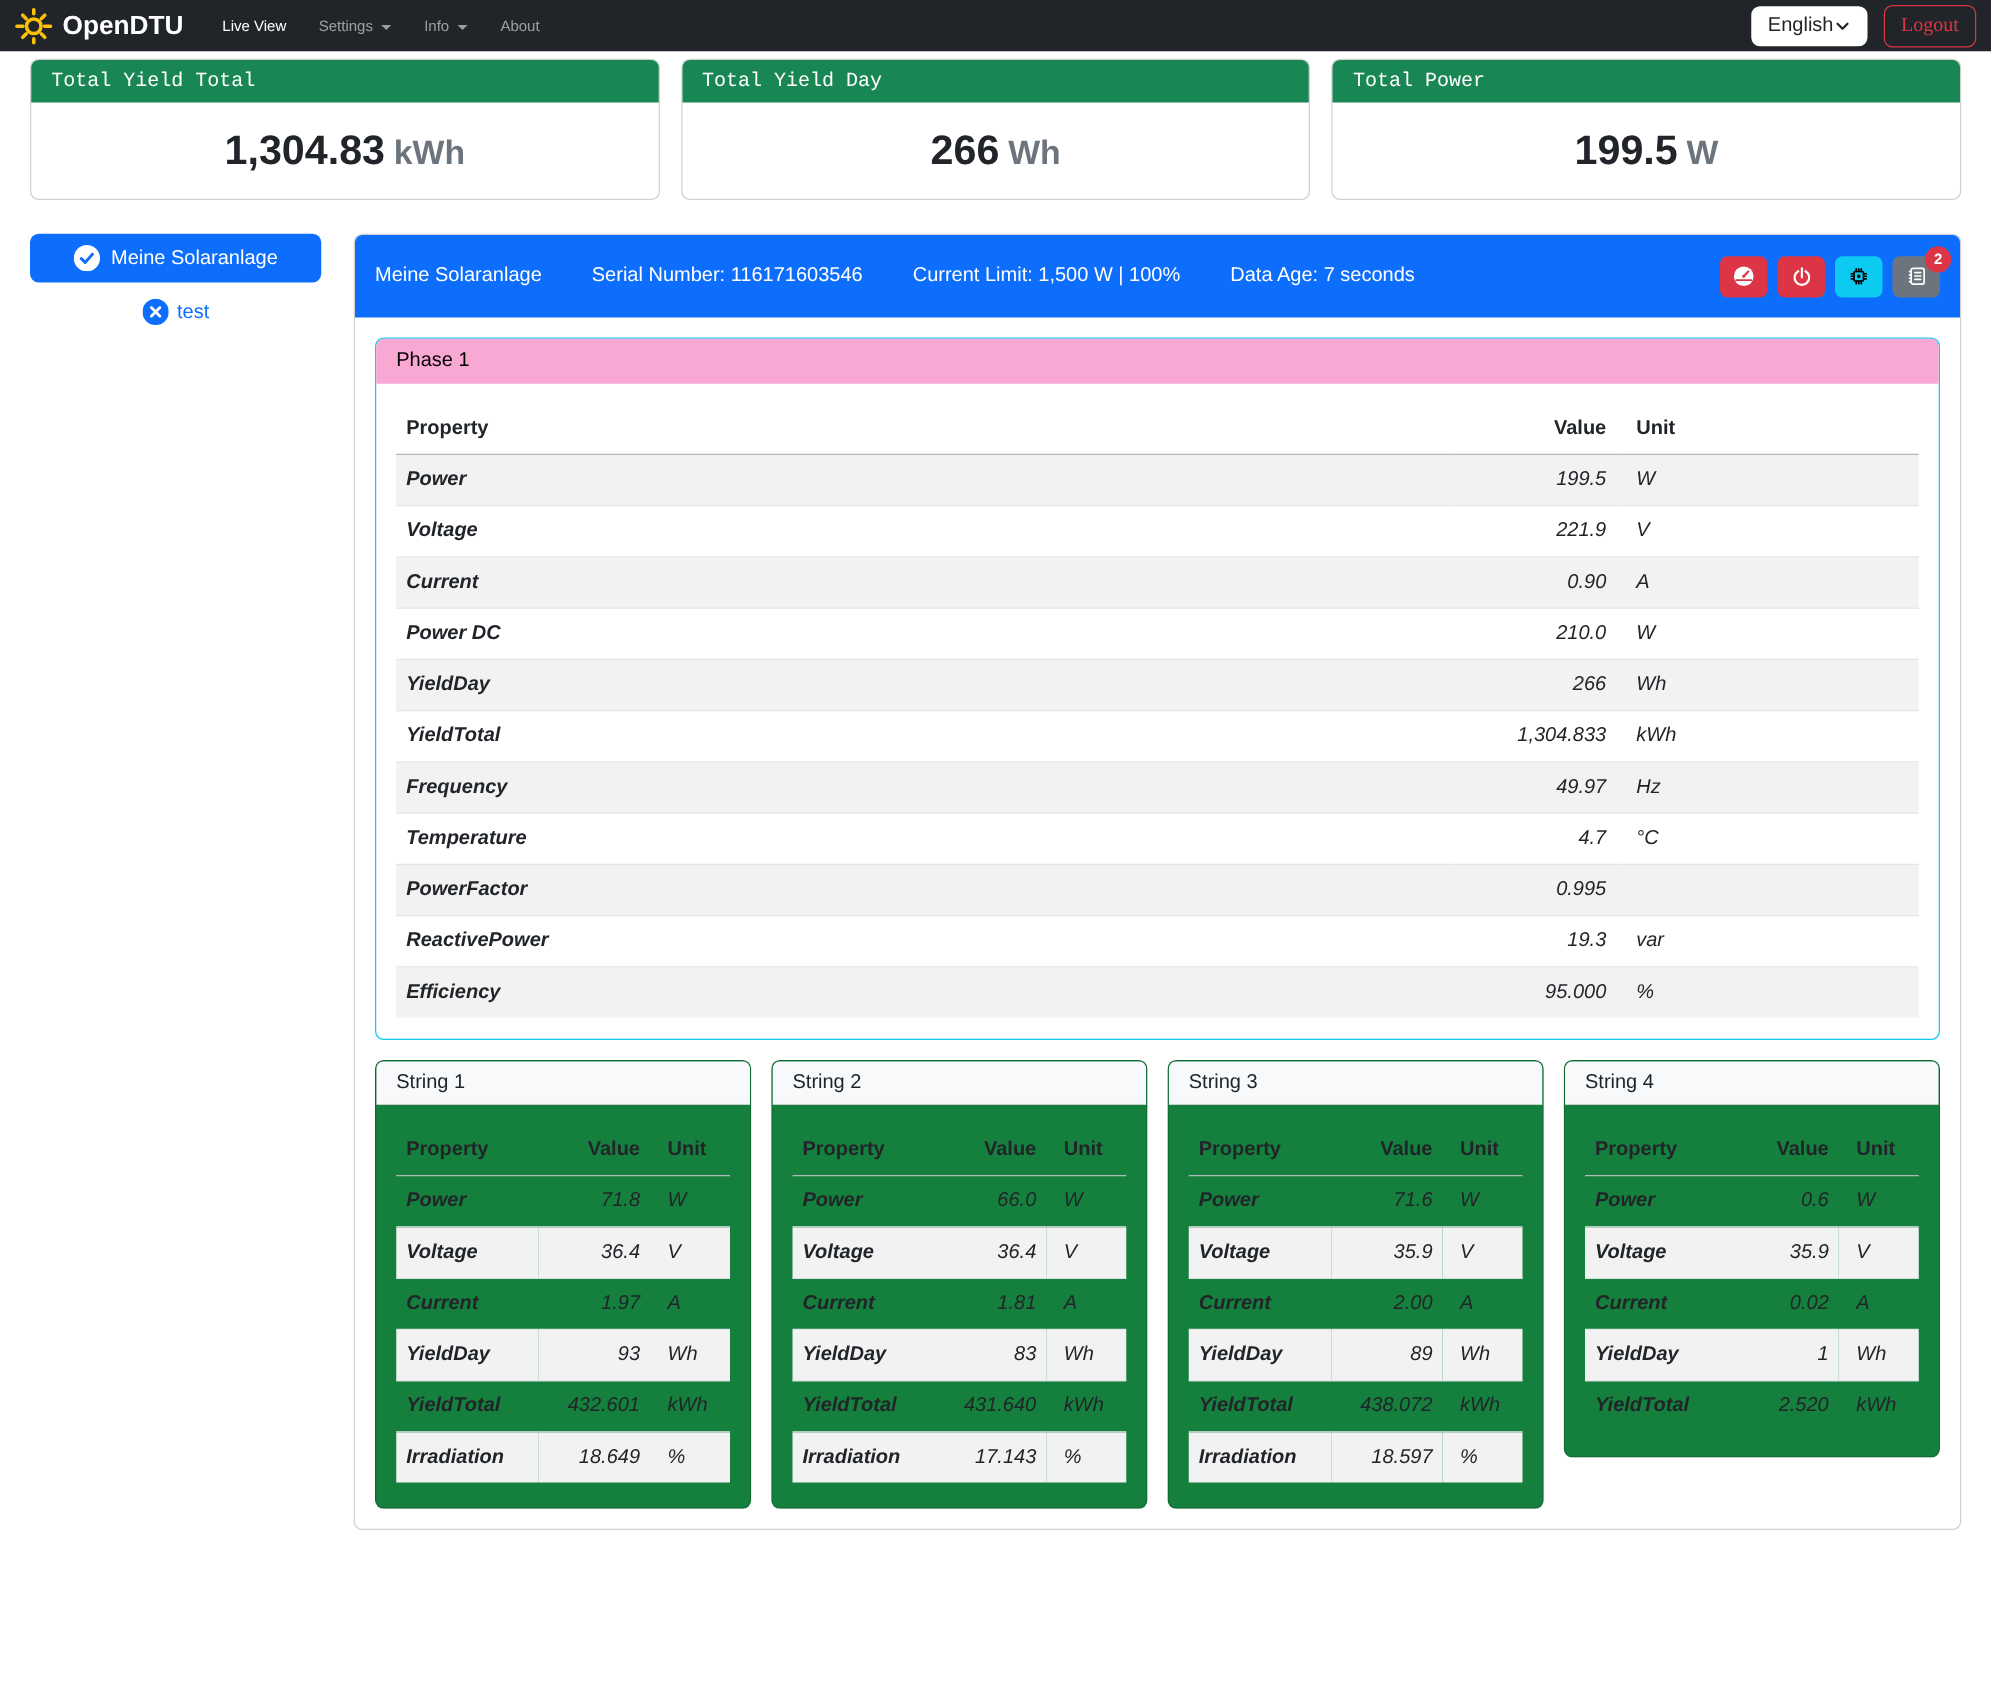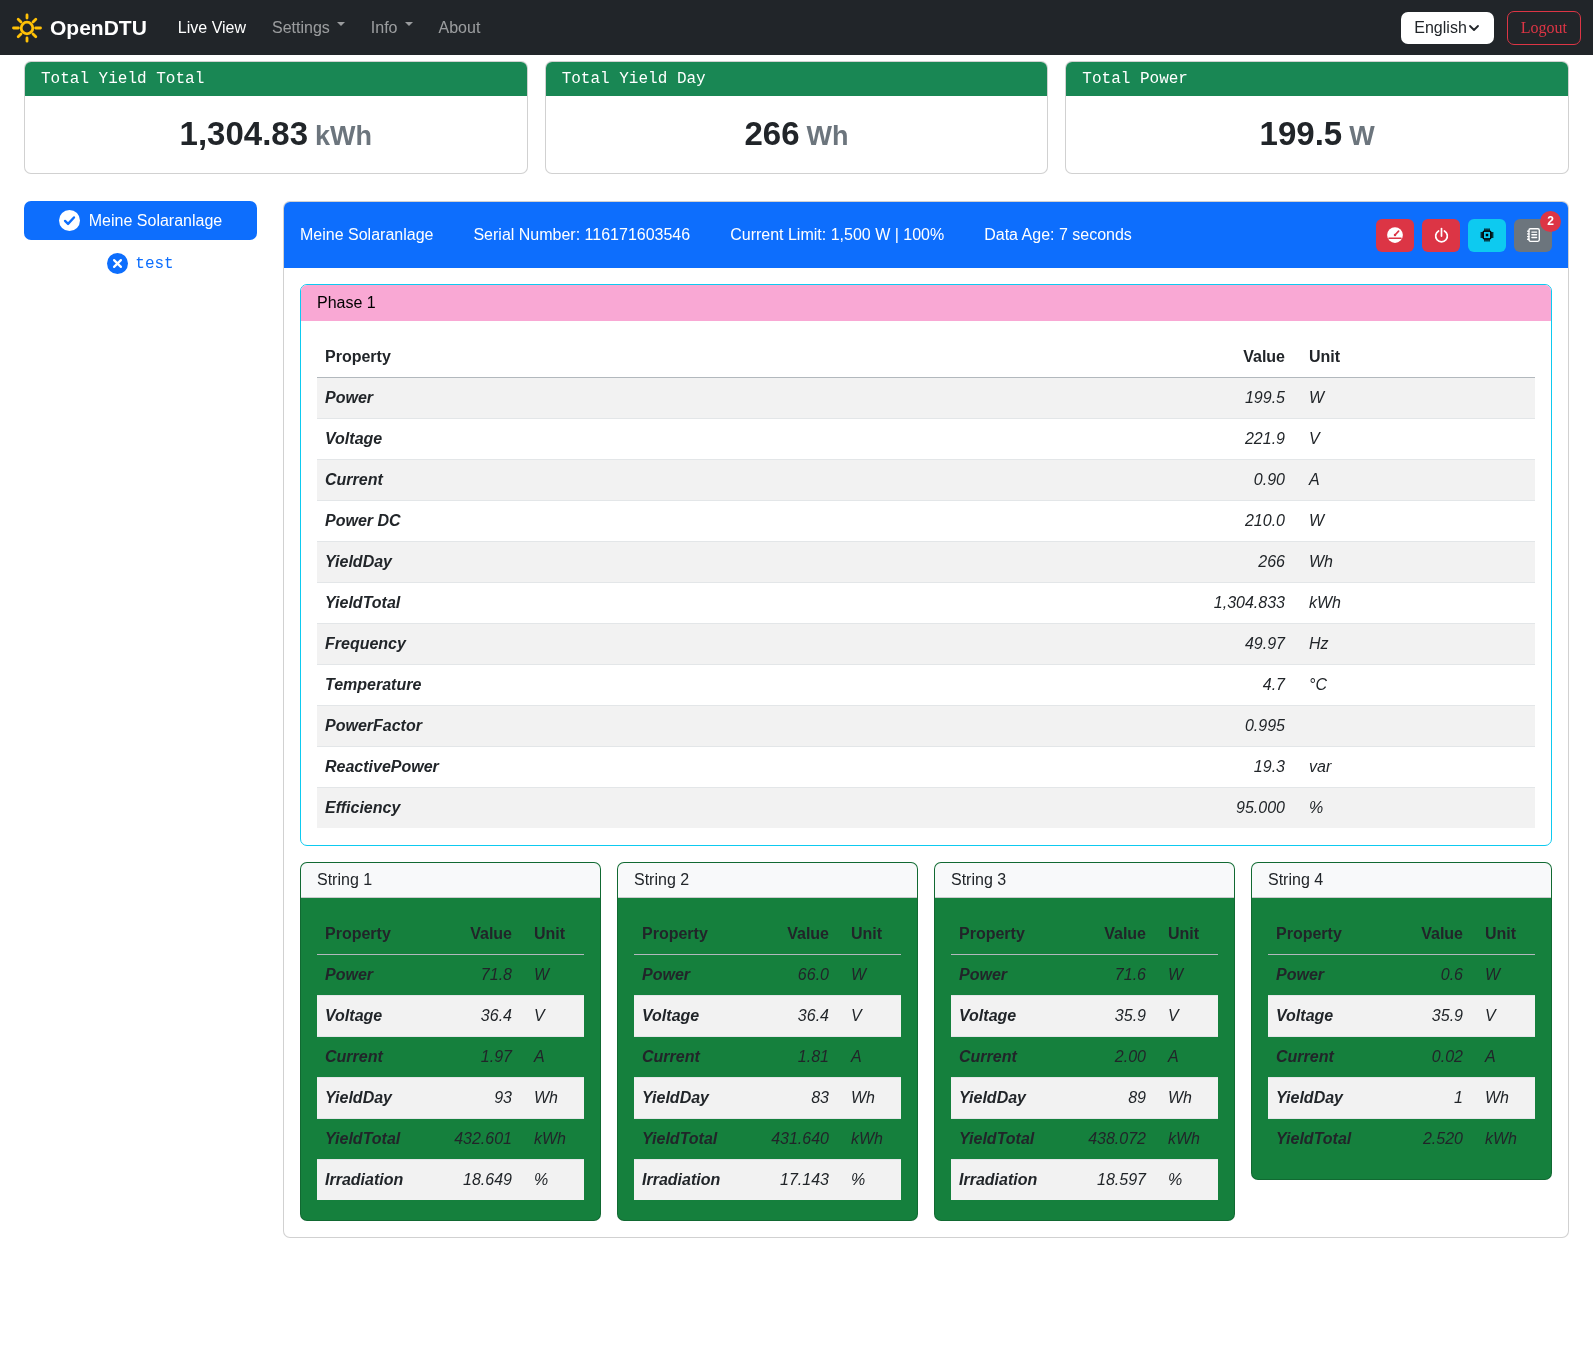--- a/index.html
+++ b/index.html
@@ -3,41 +3,41 @@
 <meta charset="utf-8">
 <style>
   * { box-sizing: border-box; }
   html,body { margin:0; padding:0; }
   body {
     background:#ffffff; color:#212529;
     font-family:"Liberation Sans", sans-serif;
     font-size:16px; width:1593px;
   }
   
-  .navbar { background:#212529; height:55px; display:flex; align-items:center; padding:0 12px; }
+  .navbar { background:#212529; height:41px; display:flex; align-items:center; padding:0 12px; }
   .brand { display:flex; align-items:center; gap:8px; color:#fff; font-size:21px; font-weight:700; margin-right:18px; cursor:pointer; }
   .nav-links { display:flex; align-items:center; }
-  .nav-link { color:rgba(255,255,255,.55); font-size:16px; padding:8px 13px; display:flex; align-items:flex-start; gap:7px; cursor:pointer; }
+  .nav-link { color:rgba(255,255,255,.55); font-size:12px; padding:8px 13px; display:flex; align-items:center; gap:7px; cursor:pointer; }
   .nav-link.active { color:#fff; }
   .caret { width:0; height:0; border-left:4px solid transparent; border-right:4px solid transparent; border-top:4.5px solid currentColor; margin-top:3px; }
   .nav-right { margin-left:auto; display:flex; gap:13px; align-items:center; }
   .lang-select { background:#fff; color:#212529; border-radius:7px; padding:7px 13px; font-size:16px; display:flex; align-items:center; cursor:pointer; }
   .logout-btn { background:transparent; border:1px solid #dc3545; color:#dc3545; font-size:16px; border-radius:7px; padding:7px 13px; cursor:pointer; font-family:Liberation Serif, serif; }
   
   .page { padding:6px 24px 28px; }
   .page-title { font-size:40px; font-weight:700; margin:15px 0 17px; }
   .summary-row { display:grid; grid-template-columns:repeat(3,1fr); gap:17px; }
   .card { border:1px solid rgba(0,0,0,.18); border-radius:7px; background:#fff; }
   .card-header-green { background:#198754; color:#fff; padding:8px 16px; font-size:16px; border-radius:6px 6px 0 0;font-family:Liberation Mono, monospace; }
   .summary-body { padding:19px 16px 20px; text-align:center; font-size:33px; font-weight:600; color:#212529; }
   .summary-unit { color:#6c757d; font-size:27px; margin-left:7px; font-weight:600; }
   
   .main-row { display:grid; grid-template-columns:233px 1fr; gap:26px; margin-top:27px; align-items:start; }
   .inv-select-btn { width:100%; background:#0d6efd; border:none; color:#fff; font-size:16px; font-family:inherit; border-radius:7px; padding:9px 10px; display:flex; align-items:center; justify-content:center; gap:9px; cursor:pointer; }
-  .inv-link { margin-top:13px; display:flex; align-items:center; justify-content:center; gap:7px; color:#0d6efd; font-size:16px; cursor:pointer;font-family:Liberation Mono, monospace; }
+  .inv-link { margin-top:13px; display:flex; align-items:center; justify-content:center; gap:7px; color:#0d6efd; font-size:16px; cursor:pointer; }
   
   .inv-card { border:1px solid rgba(0,0,0,.18); border-radius:7px; background:#fff; }
   .inv-header { background:#0d6efd; color:#fff; border-radius:6px 6px 0 0; display:flex; align-items:center; gap:40px; padding:14px 16px; font-size:16px; min-height:66px; }
   .inv-toolbar { margin-left:auto; display:flex; gap:8px; }
   .tbtn { width:38px; height:33px; border:none; border-radius:6px; display:flex; align-items:center; justify-content:center; cursor:pointer; position:relative; padding:0; }
   .tbtn.danger { background:#dc3545; color:#fff; }
   .tbtn.info { background:#0dcaf0; color:#000; }
   .tbtn.secondary { background:#6c757d; color:#fff; }
   .badge { position:absolute; top:-8px; right:-9px; background:#dc3545; color:#fff; width:21px; height:21px; border-radius:50%; font-size:12px; font-weight:700; display:flex; align-items:center; justify-content:center; }
   .inv-body { padding:16px; }

